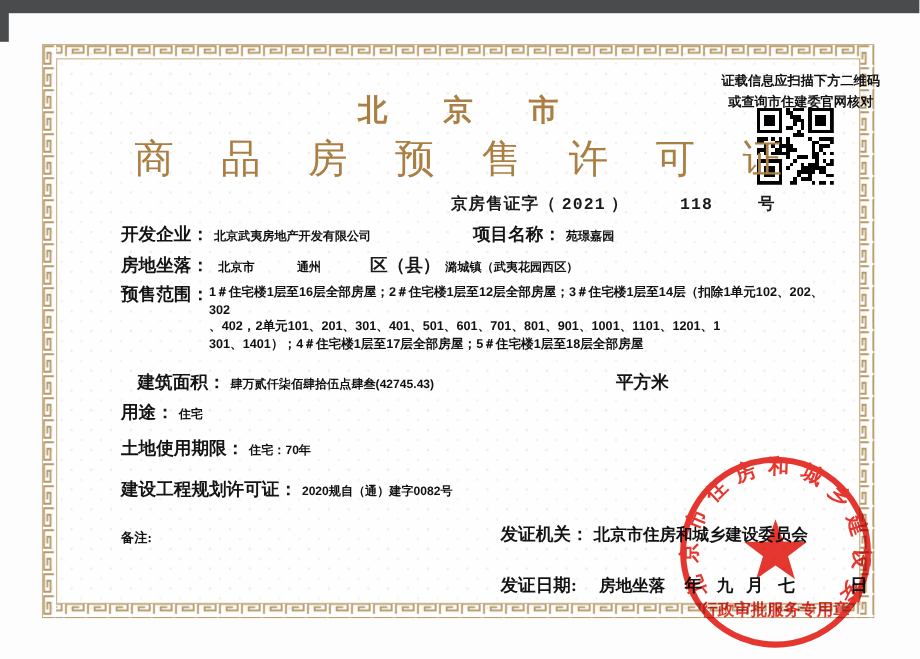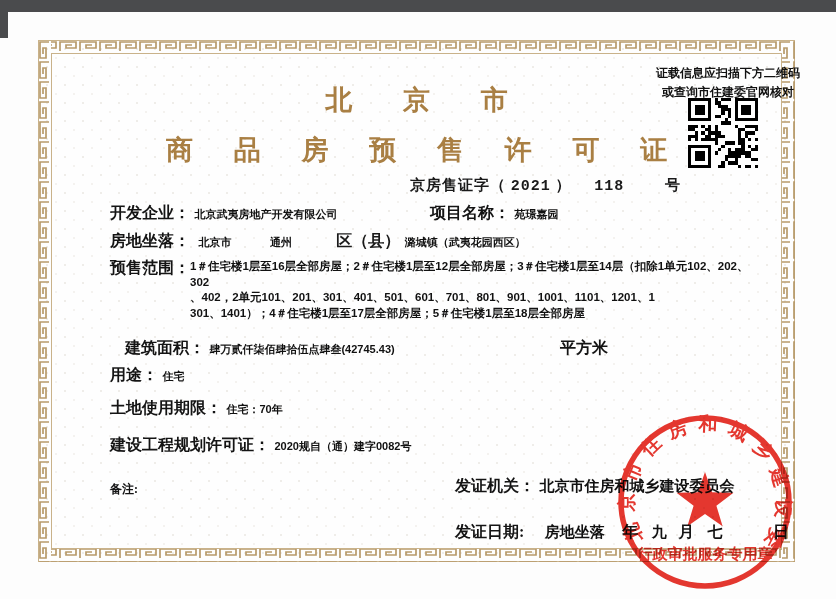--- a/index.html
+++ b/index.html
@@ -27,22 +27,22 @@
   .qr { left:650px; top:58px; width:70px; height:70px; }
 
   .cert-no { left:372px; top:136px; width:360px; font-size:15px; font-weight:bold;
     font-family:"Liberation Serif", serif; letter-spacing:1px; white-space:nowrap; }
   .cert-no .num { font-family:Liberation Mono, monospace; }
 
   .title1 { left:0; top:42px; width:757px; text-align:center; color:#a97f43;
     font-family:"Liberation Serif", serif; font-size:27px; font-weight:bold;
     letter-spacing:22px; text-indent:22px; }
   .title2 { left:0; top:80px; width:757px; text-align:center; color:#a97f43;
-    font-family:"Liberation Serif", serif; font-size:27px; font-weight:bold;
-    letter-spacing:17px; text-indent:17px;margin-top:12px; }
+    font-family:"Liberation Serif", serif; font-size:36px; font-weight:normal;
+    letter-spacing:17px; text-indent:17px; }
 
   .lbl { font-family:"Liberation Serif", serif; font-weight:bold; font-size:16px; color:#141414; }
   .val { font-weight:bold; font-size:11px; color:#111; }
 
   .row-dev   { left:72px; top:163px; }
   .proj      { left:392px; top:163px; }
   .row-loc   { left:72px; top:191px; }
   .loc-city  { margin-left:4px; }
   .loc-dist  { margin-left:34px; }
   .loc-distsfx { font-family:"Liberation Serif", serif; font-weight:bold; font-size:16px; margin-left:40px; }
@@ -225,21 +225,21 @@
         <rect x="2" y="16" width="3" height="3" fill="#000"></rect>
       </svg></div>
 
   <div class="abs title1">北 京 市</div>
   <div class="abs title2">商 品 房 预 售 许 可 证</div>
 
   <div class="abs cert-no">
     <span>京房售证字（</span>
     <span class="num">2021</span>
     <span>）</span>
-    <span class="num" style="margin-left:18px">118</span>
+    <span class="num" style="margin-left:42px">118</span>
     <span style="margin-left:36px">号</span>
   </div>
 
   <div class="abs row-dev">
     <span class="lbl">开发企业：</span>
     <span class="val">北京武夷房地产开发有限公司</span>
   </div>
   <div class="abs proj">
     <span class="lbl">项目名称：</span>
     <span class="val">苑璟嘉园</span>

